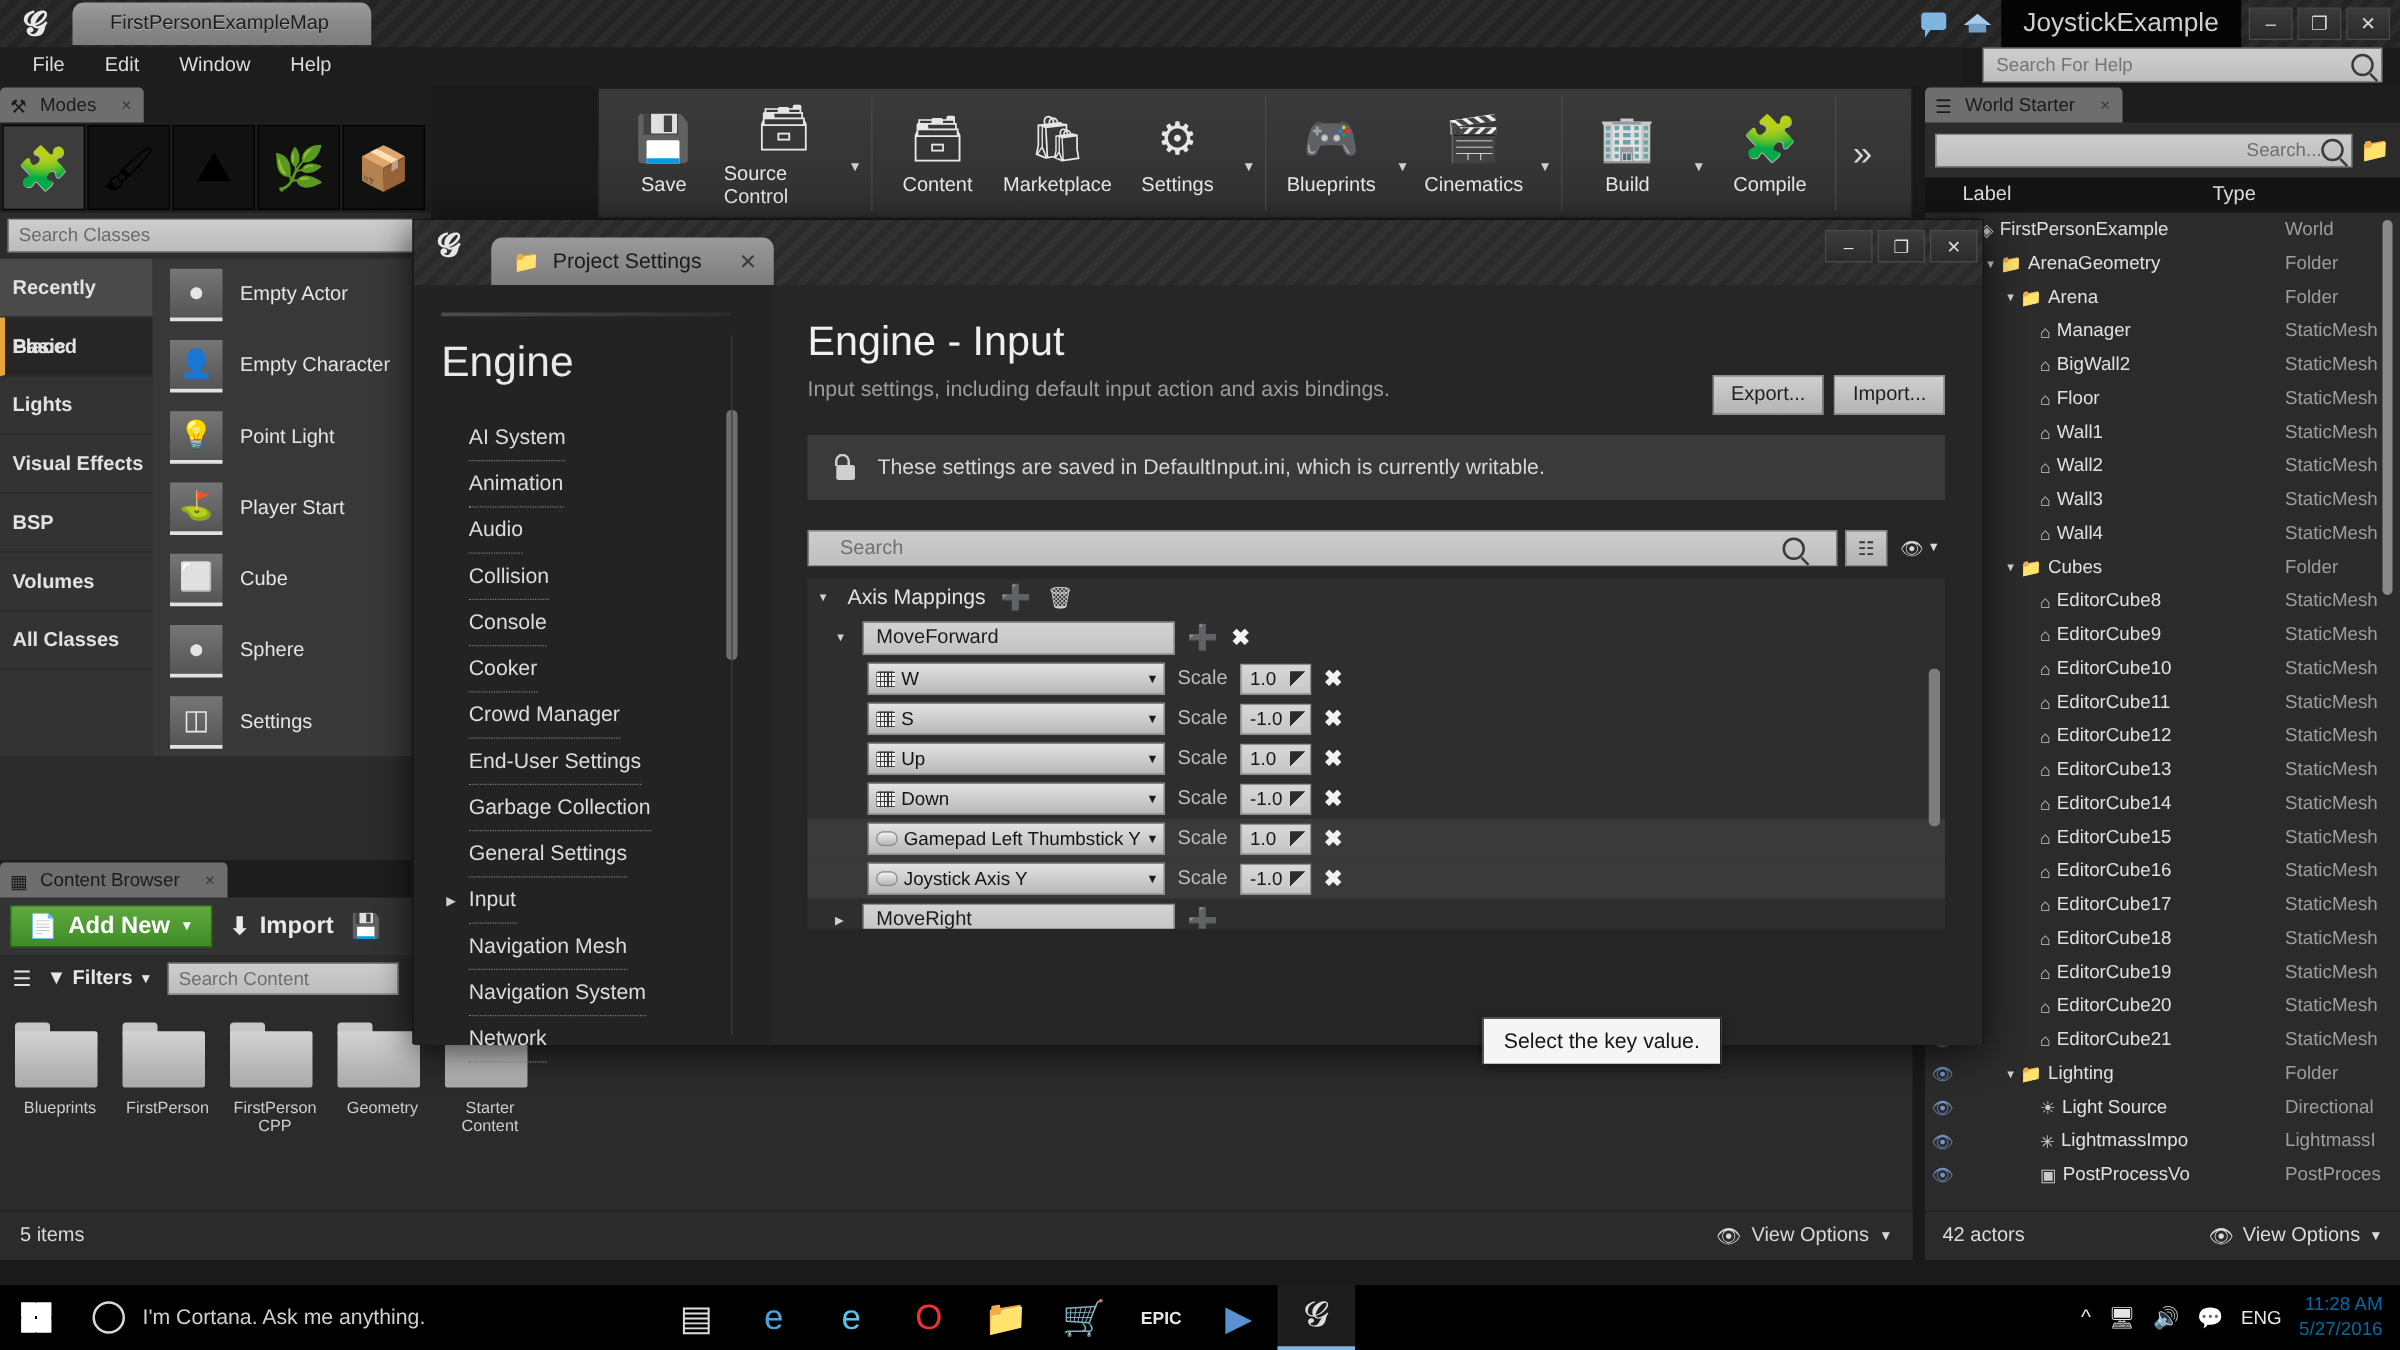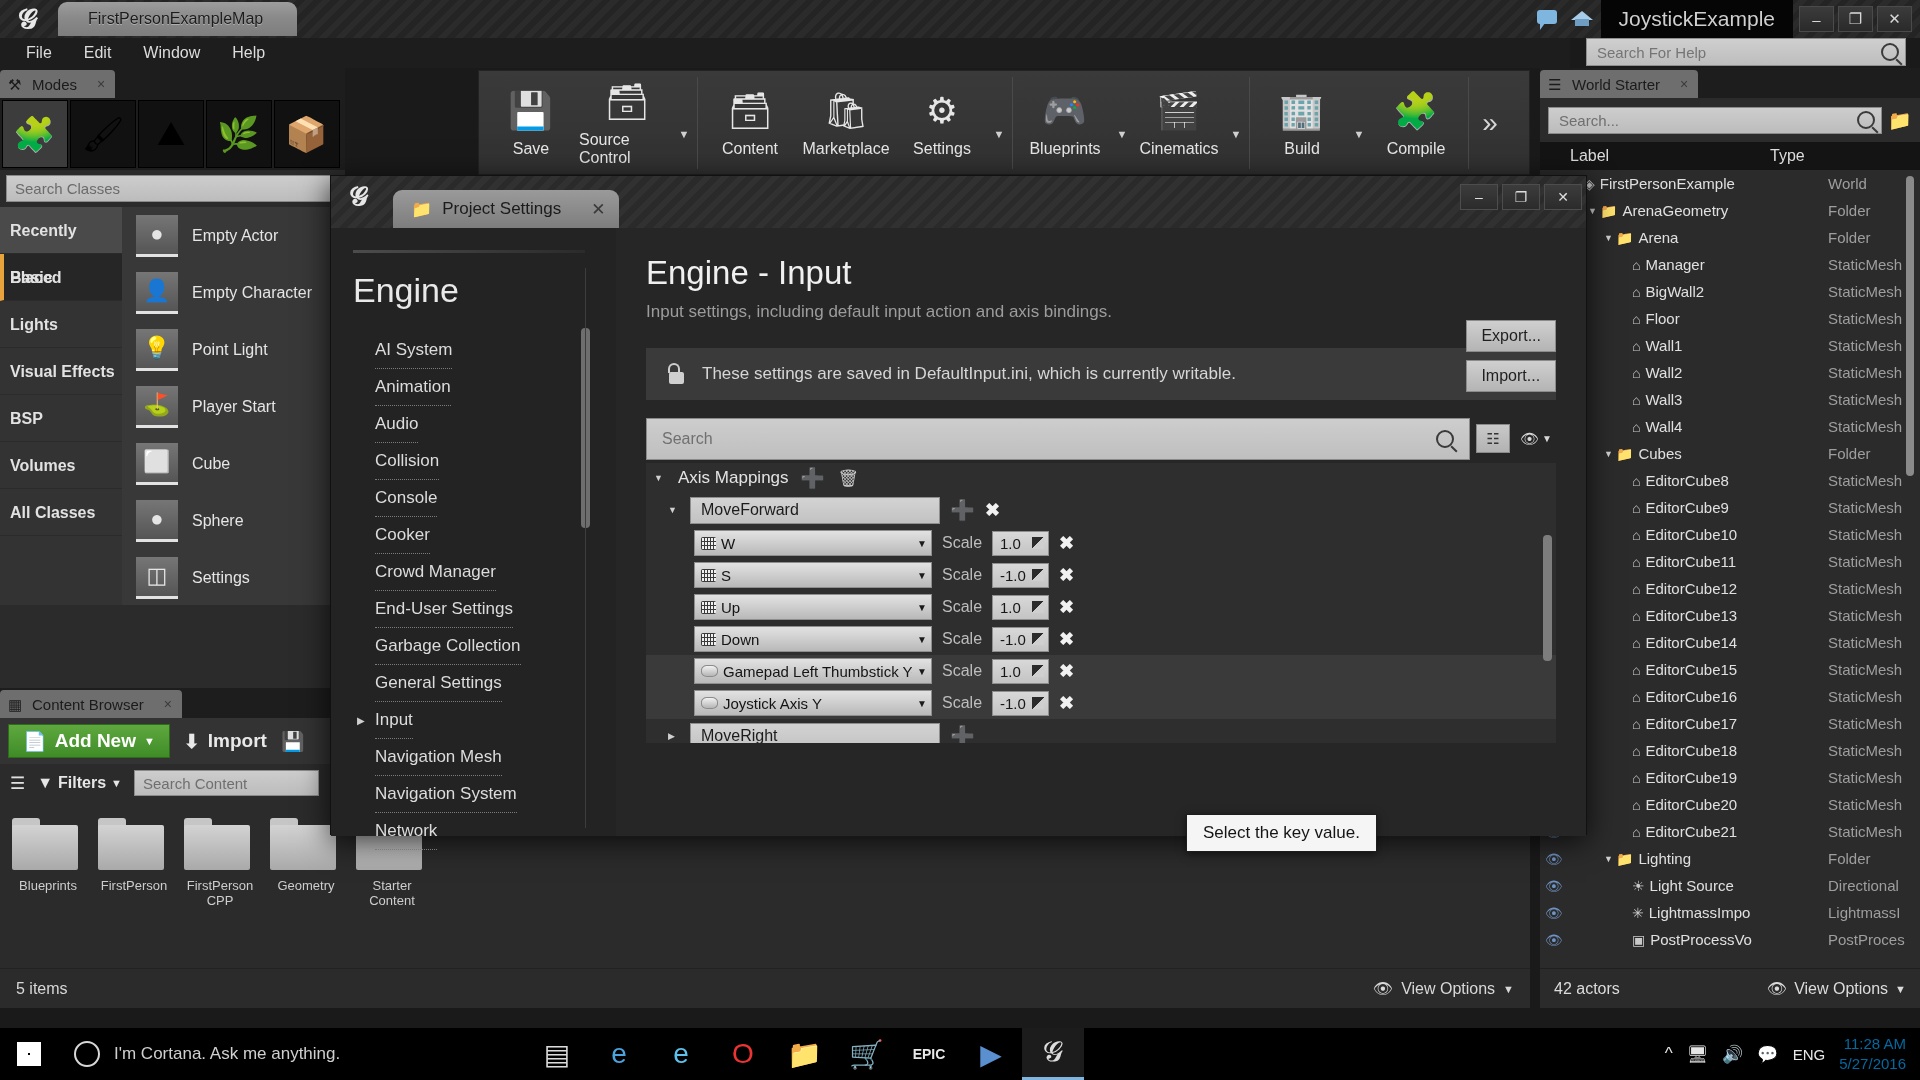--- a/index.html
+++ b/index.html
@@ -98,21 +98,21 @@
      background:linear-gradient(180deg,#3a3a3a,#313131); border:1px solid #232323; display:flex; align-items:center;}
   .tbgroup { display:flex; align-items:center; height:92px; border-right:1px solid #4a4a4a; padding:0 4px; }
   .tbitem { width:96px; height:92px; display:flex; flex-direction:column; align-items:center;
      justify-content:center; gap:6px; color:#e6e6e6; font-size:16px; }
   .tbicon { width:46px; height:46px; display:flex; align-items:center; justify-content:center; font-size:36px; }
   .tbcaret { width:18px; color:#cfcfcf; font-size:11px; text-align:center; margin-top:22px;}
   .chev { width:42px; color:#d6d6d6; font-size:28px; text-align:center; }
 
   
   .outliner { position:absolute; left:1540px; top:68px; width:380px; height:940px; background:#2b2b2b; }
-  .ol-search { margin:8px; height:28px; display:flex; align-items:center; gap:6px; }
+  .ol-search { margin:8px; height:28px; display:flex; align-items:center; gap:6px;text-align:right; }
   .ol-search .box { flex:1; height:27px; background:linear-gradient(180deg,#cdcdcd,#bcbcbc);
      border:1px solid #8a8a8a; display:flex;align-items:center;padding:0 6px 0 10px;color:#6f6f6f;font-size:15px;}
   .ol-head { height:28px; background:#141414; display:flex; align-items:center; color:#ddd; font-size:16px; }
   .ol-head .lab { width:230px; padding-left:30px; position:relative; }
   .ol-rows { height:790px; overflow:hidden; position:relative; }
   .olrow { height:27px; display:flex; align-items:center; color:#e0e0e0; font-size:15px; white-space:nowrap; }
   .olrow .eye { width:28px; text-align:center; color:#6f93c4; font-size:14px; }
   .olrow .nm { flex:1; overflow:hidden; display:flex; align-items:center; }
   .olrow .ty { width:92px; color:#9e9e9e; font-size:15px; overflow:hidden; }
   .tri { display:inline-block; width:12px; color:#d0d0d0; font-size:9px; }
@@ -143,33 +143,33 @@
   .navitem { color:#dcdcdc; font-size:17px; line-height:36px; border-bottom:1px dotted #7b7b7b;
      display:inline-block; }
   .navitem-row { position:relative; padding-left:22px; }
   .navitem-row .arrow { position:absolute; left:4px; top:13px; color:#cfcfcf; font-size:10px; }
   .navscroll { position:absolute; right:26px; top:100px; width:9px; height:200px; background:#6e6e6e; border-radius:4px;}
   .navline { position:absolute; right:30px; top:40px; width:1px; height:560px; background:#3c3c3c; }
 
   .dlg-main { flex:1; background:#262626; padding:26px 30px 0 30px; position:relative; }
   .dlg-h1 { color:#f0f0f0; font-size:33px; font-weight:300; }
   .dlg-sub { color:#9c9c9c; font-size:17px; margin-top:10px; }
-  .expimp { position:absolute; right:30px; top:92px; display:flex; gap:8px;flex-direction:column; }
+  .expimp { position:absolute; right:30px; top:72px; display:flex; gap:8px; }
   .gbtn { background:linear-gradient(180deg,#cfcfcf,#b4b4b4); border:1px solid #8b8b8b;
      padding:6px 14px; font-size:16px; color:#1f1f1f; }
   .notice { margin-top:26px; height:52px; background:#3a3a3a; display:flex; align-items:center;
      padding:0 20px; gap:16px; color:#d6d6d6; font-size:17px; }
   .lock { width:20px; height:22px; position:relative; }
   .lock .shackle { position:absolute; left:2px; top:0; width:12px; height:10px; border:2px solid #cfcfcf;
      border-bottom:0; border-radius:6px 6px 0 0;}
   .lock .bodyl { position:absolute; left:3px; top:9px; width:15px; height:12px; background:#cfcfcf; border-radius:2px;}
 
   .srchrow { margin-top:24px; height:29px; display:flex; align-items:center; gap:6px; }
-  .srchbox { flex:1; height:42px; background:linear-gradient(180deg,#cdcdcd,#bfbfbf); border:1px solid #8a8a8a;
-     display:flex; align-items:center; padding:0 15px; color:#707070; font-size:16px; position:relative;}
+  .srchbox { flex:1; height:29px; background:linear-gradient(180deg,#cdcdcd,#bfbfbf); border:1px solid #8a8a8a;
+     display:flex; align-items:center; padding:0 25px; color:#707070; font-size:16px; position:relative;}
   .sq-btn { width:34px; height:29px; background:linear-gradient(180deg,#c9c9c9,#b2b2b2); border:1px solid #8a8a8a;
      display:flex; align-items:center; justify-content:center; font-size:15px; color:#333; }
   .eye-btn { width:40px; height:29px; display:flex; align-items:center; justify-content:center;
      gap:3px; color:#d7d7d7; font-size:15px; }
 
   .axiswrap { margin-top:10px; background:#2e2e2e; height:280px; position:relative; overflow:hidden;}
   .axhead { height:30px; display:flex; align-items:center; gap:12px; padding-left:8px; color:#e3e3e3; font-size:17px;}
   .plusico { color:#fff; font-size:20px; font-weight:bold; }
   .trashico { color:#cdcdcd; font-size:17px; }
   .grouprow { height:34px; display:flex; align-items:center; padding-left:22px; gap:10px; }

